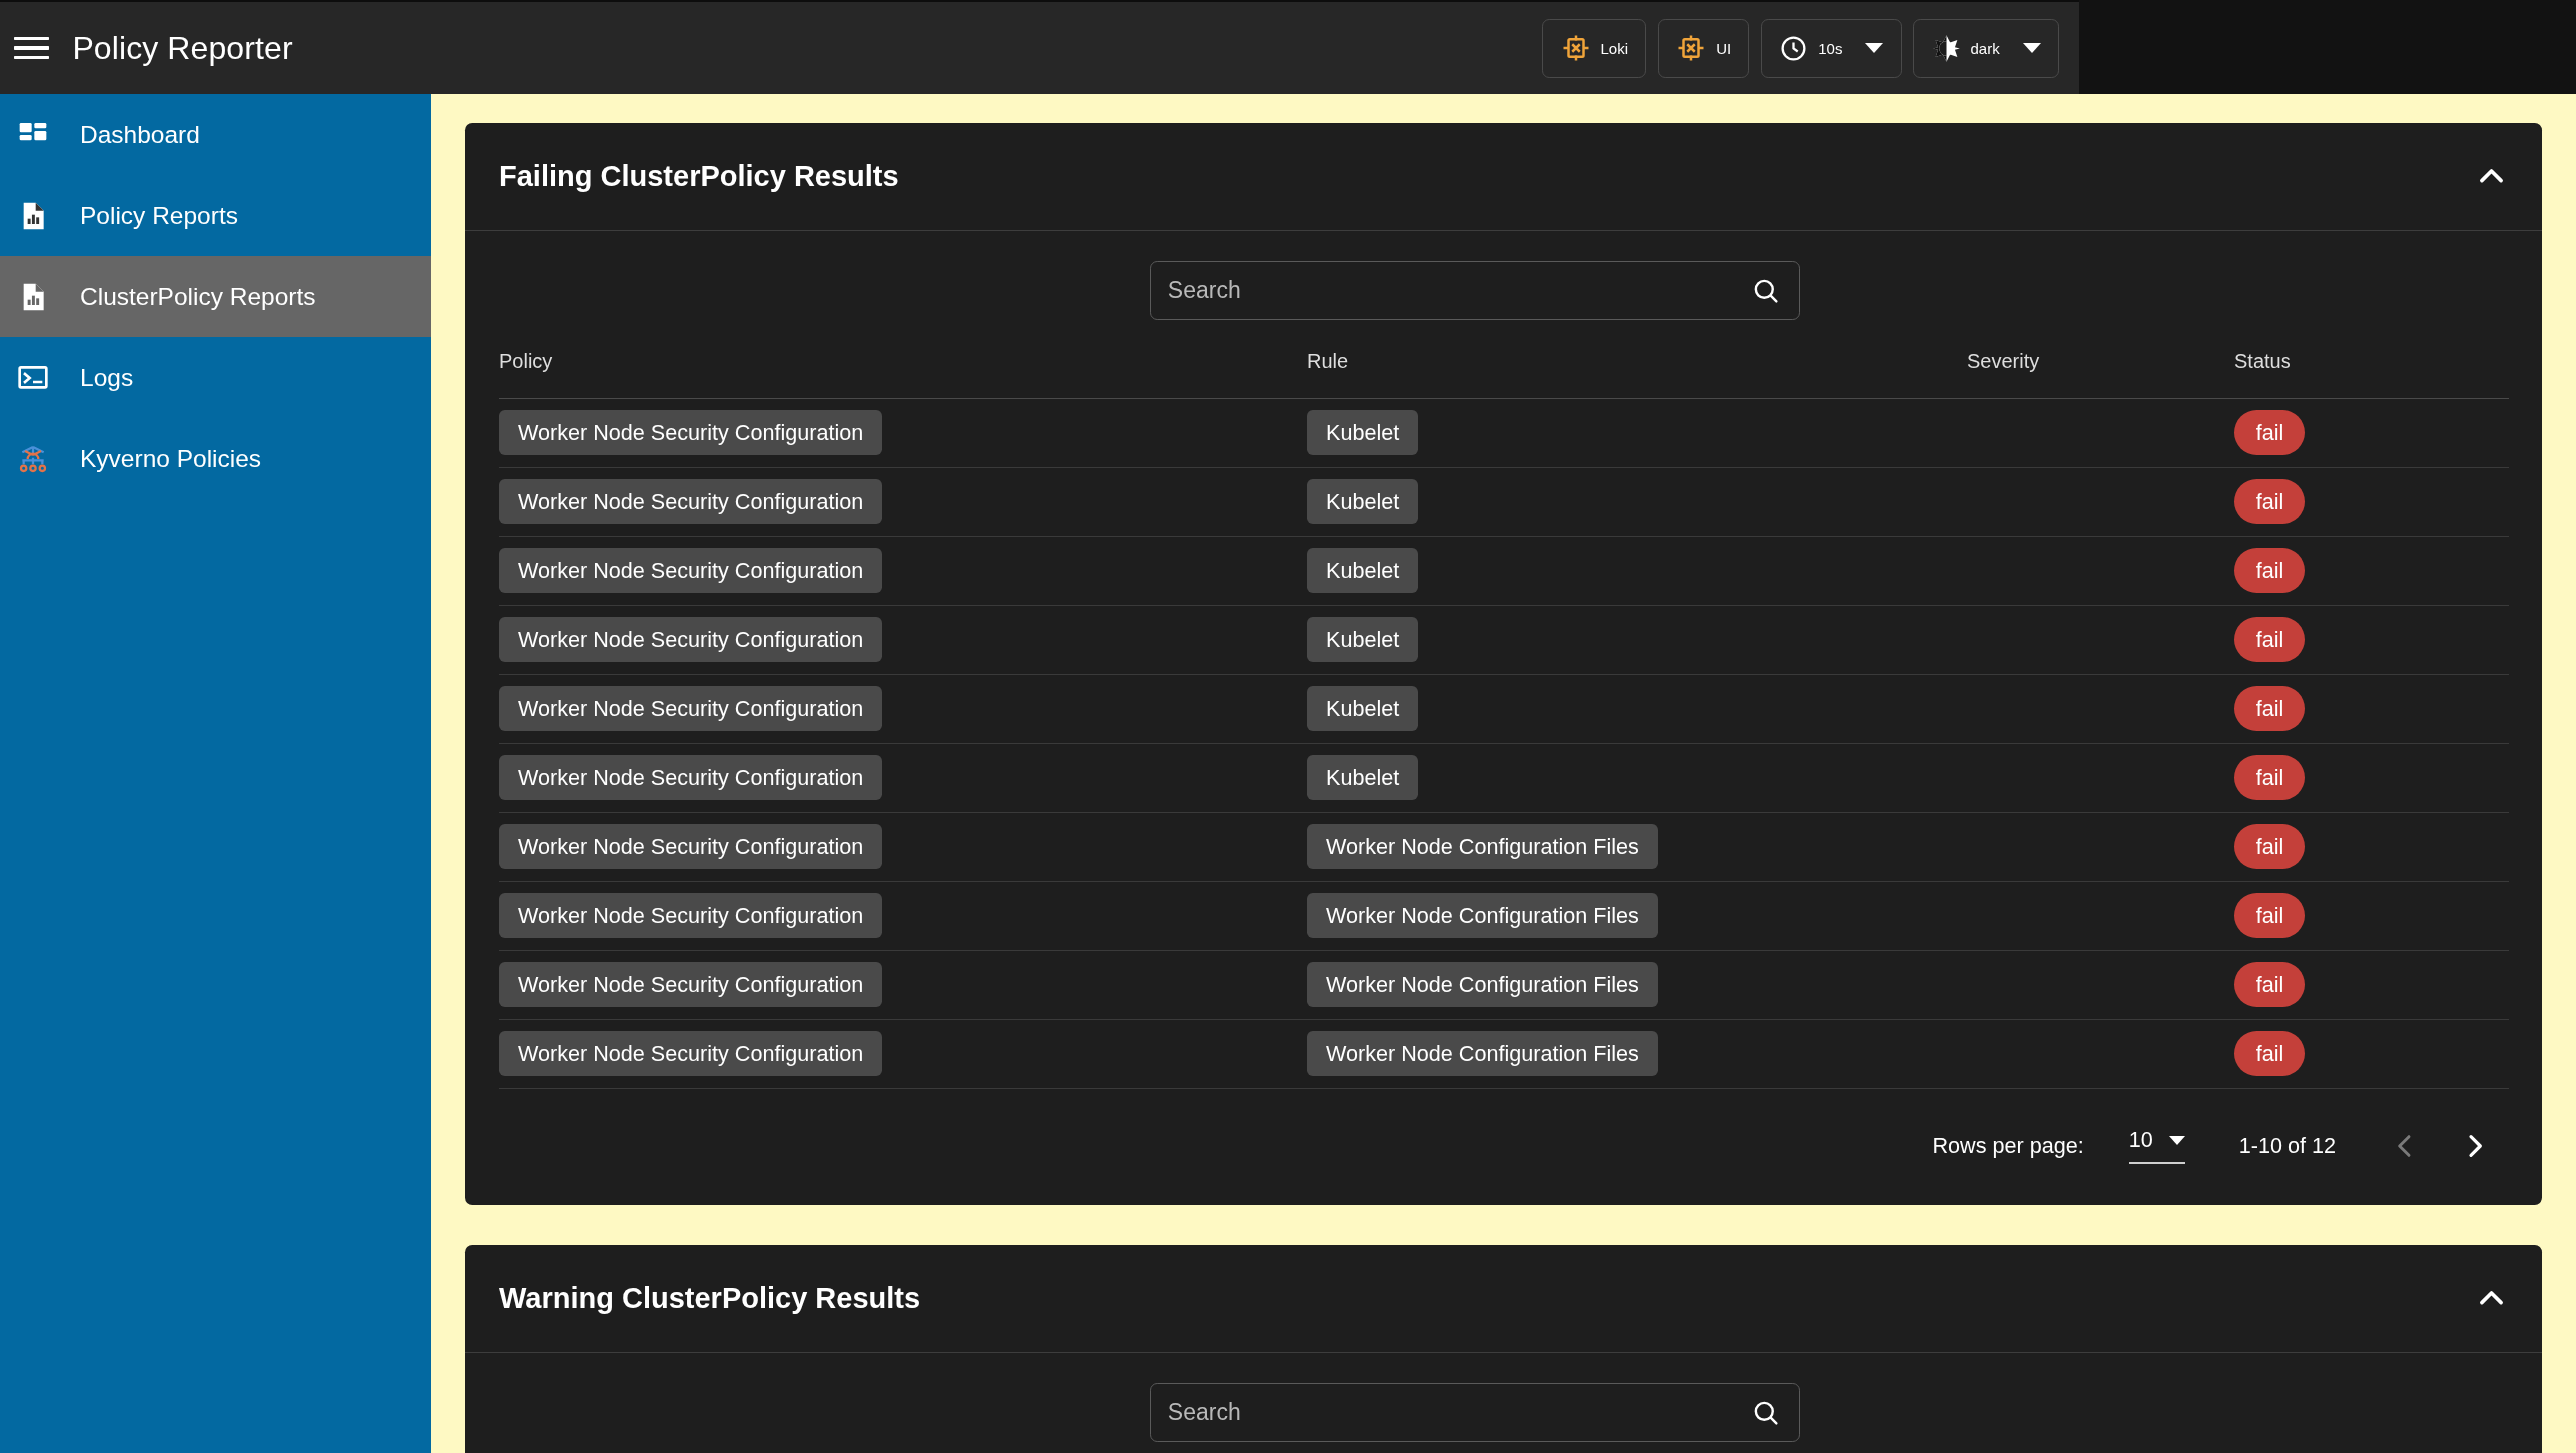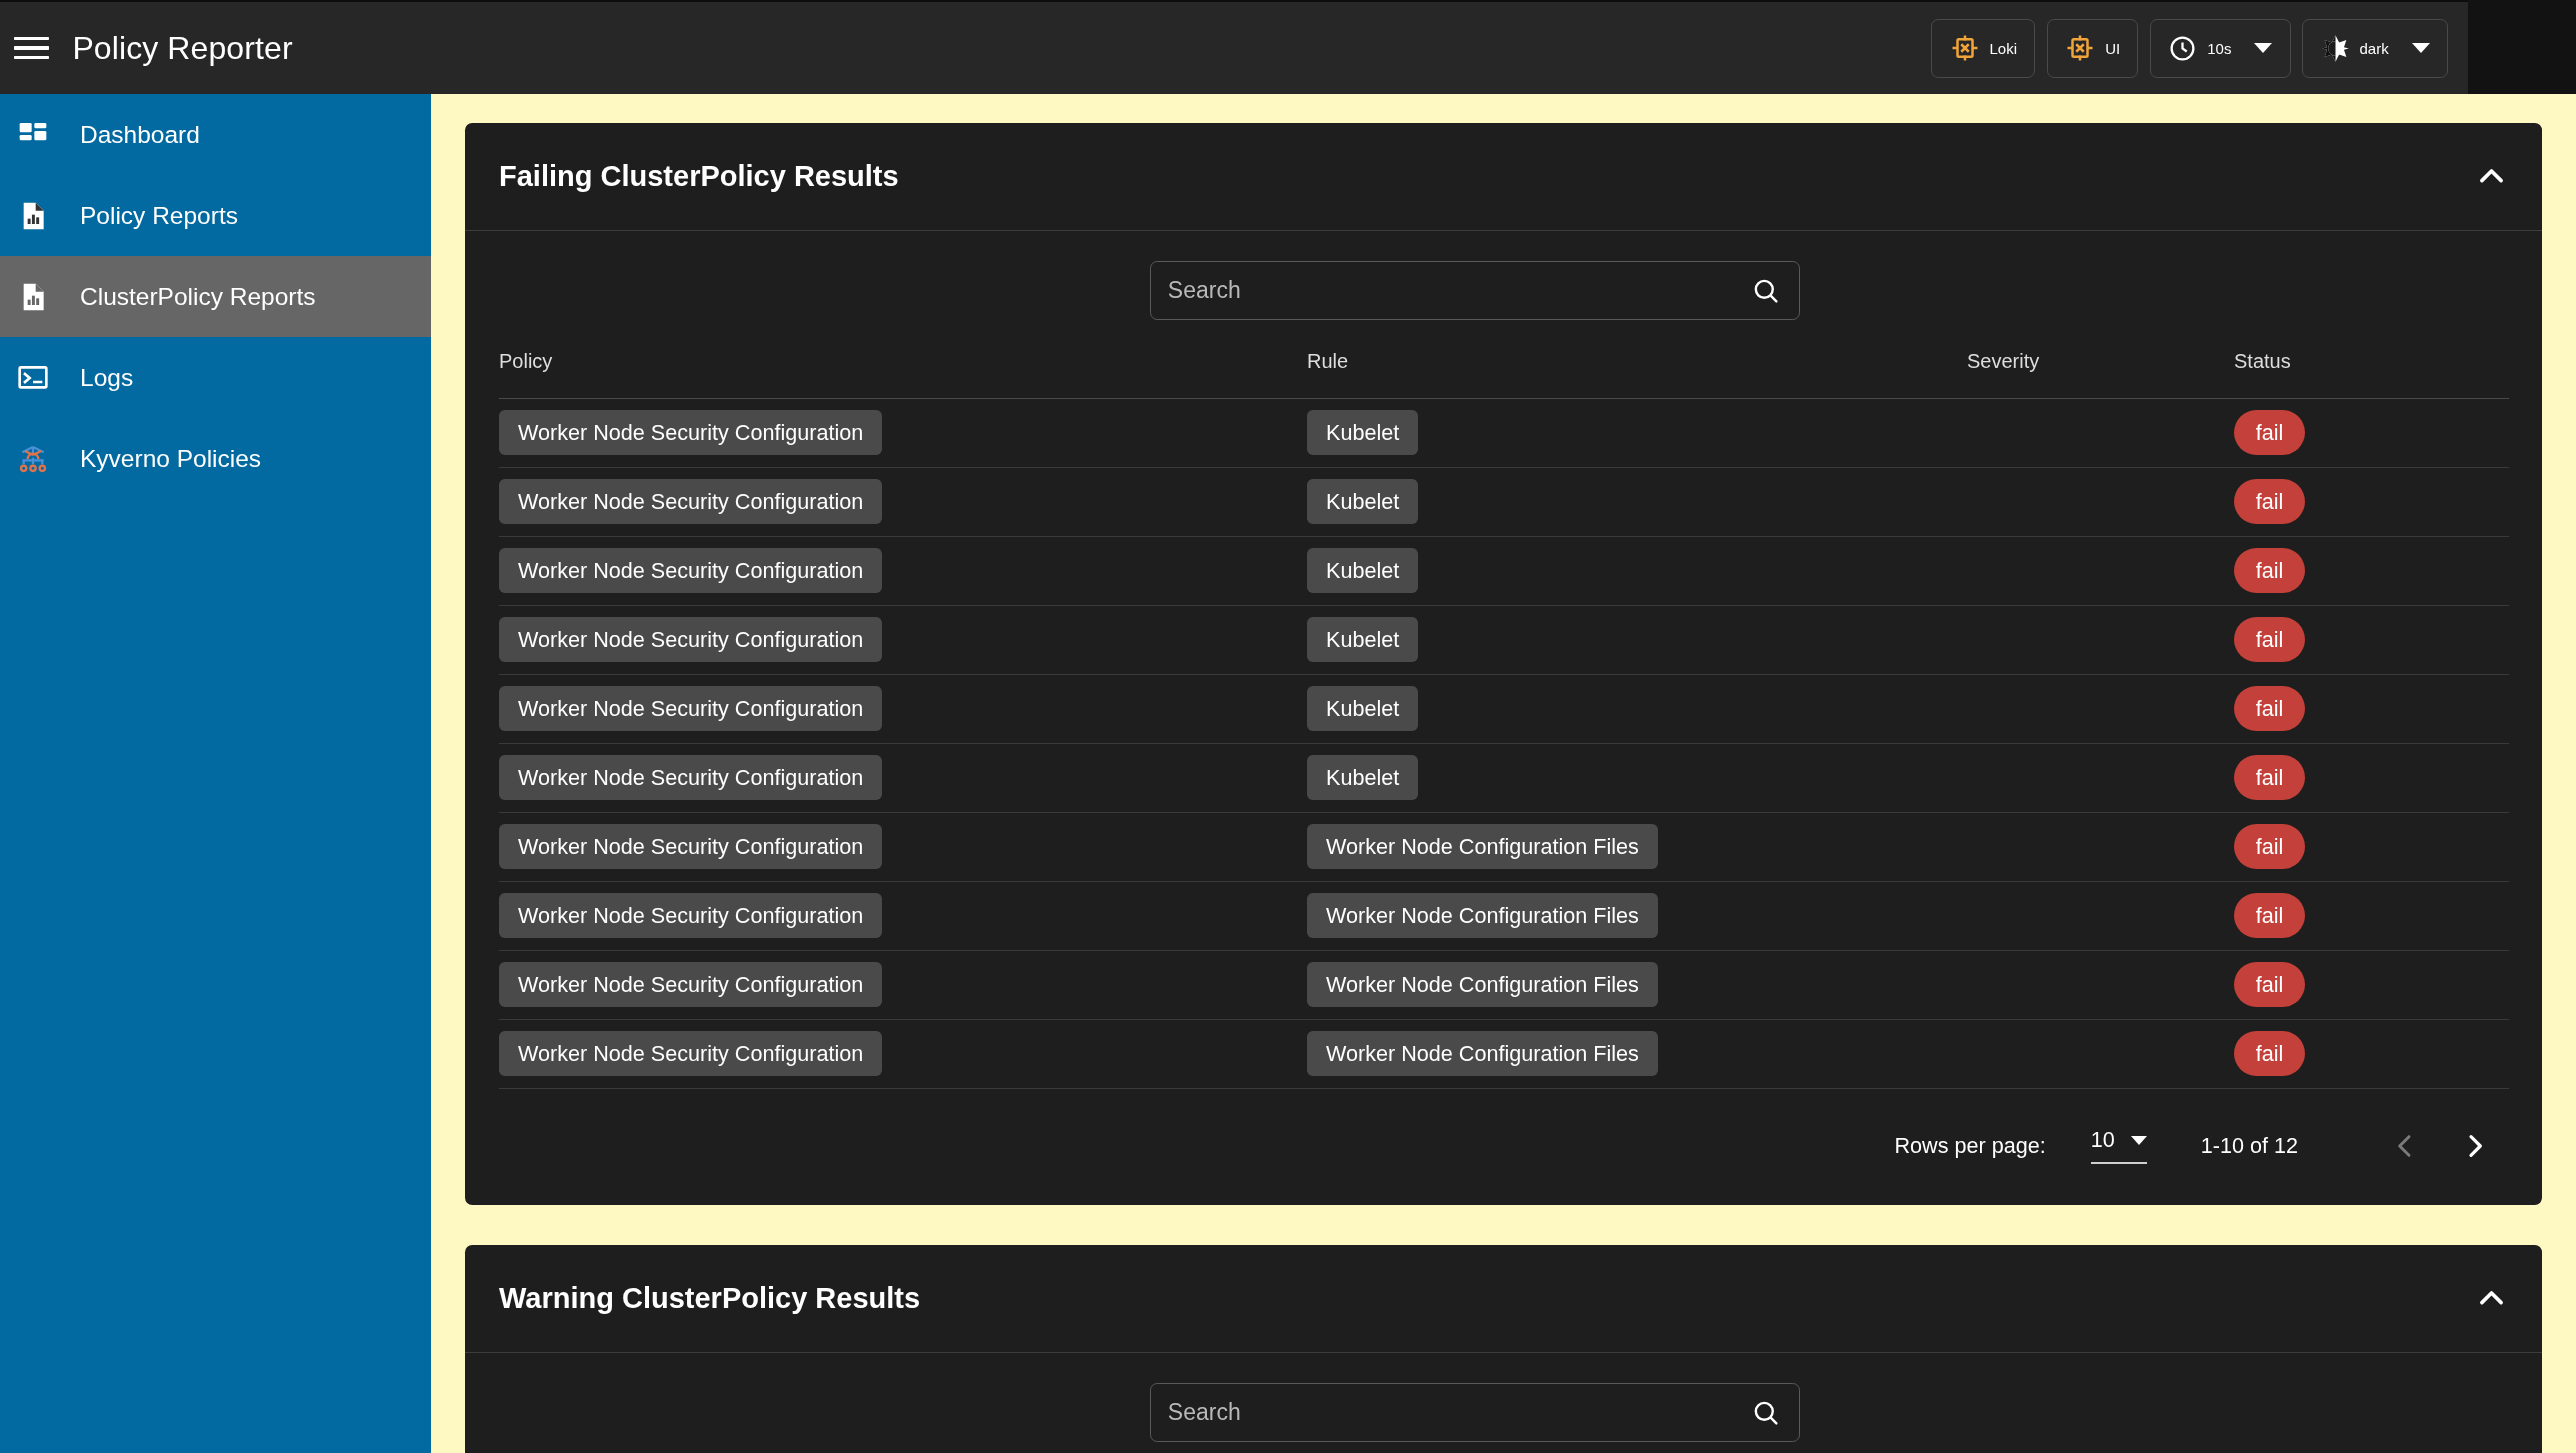--- a/index.html
+++ b/index.html
@@ -6,21 +6,21 @@
   html, body {
     width: 2576px; height: 1454px;
     background: #121212;
     font-family: "Liberation Sans", sans-serif;
     overflow: hidden;
   }
 
   
   .app-header {
     position: absolute; top: 0; left: 0;
-    width: 2468px; height: 94px;
+    width: 2079px; height: 94px;
     background: #272727;
     display: flex; align-items: center;
     border-top: 2.9px solid #0d0d0d;
   }
   .hamburger {
     width: 35px; height: 26px;
     margin-left: 14.4px; margin-right: 23px;
     display: flex; flex-direction: column; justify-content: center; gap: 5.8px;
     cursor: pointer;
   }
@@ -159,21 +159,21 @@
     border-bottom: 2.2px solid #cfcfcf; padding-bottom: 8.7px;
     margin-right: 39px; cursor: pointer;
   }
   .rpp-select .val { color: #ffffff; font-size: 21.6px; }
   .rpp-select .dn {
     width: 0; height: 0;
     border-left: 8.7px solid transparent;
     border-right: 8.7px solid transparent;
     border-top: 9.4px solid #ffffff;
   }
-  .range { color: #ffffff; font-size: 21.6px; margin-right: 64px; }
+  .range { color: #ffffff; font-size: 21.6px; margin-right: 26px; }
   .pg-btn {
     width: 55px; height: 55px;
     display: flex; align-items: center; justify-content: center;
     cursor: pointer;
   }
 
   svg { display: block; }
 </style>
 </head>
 <body>

